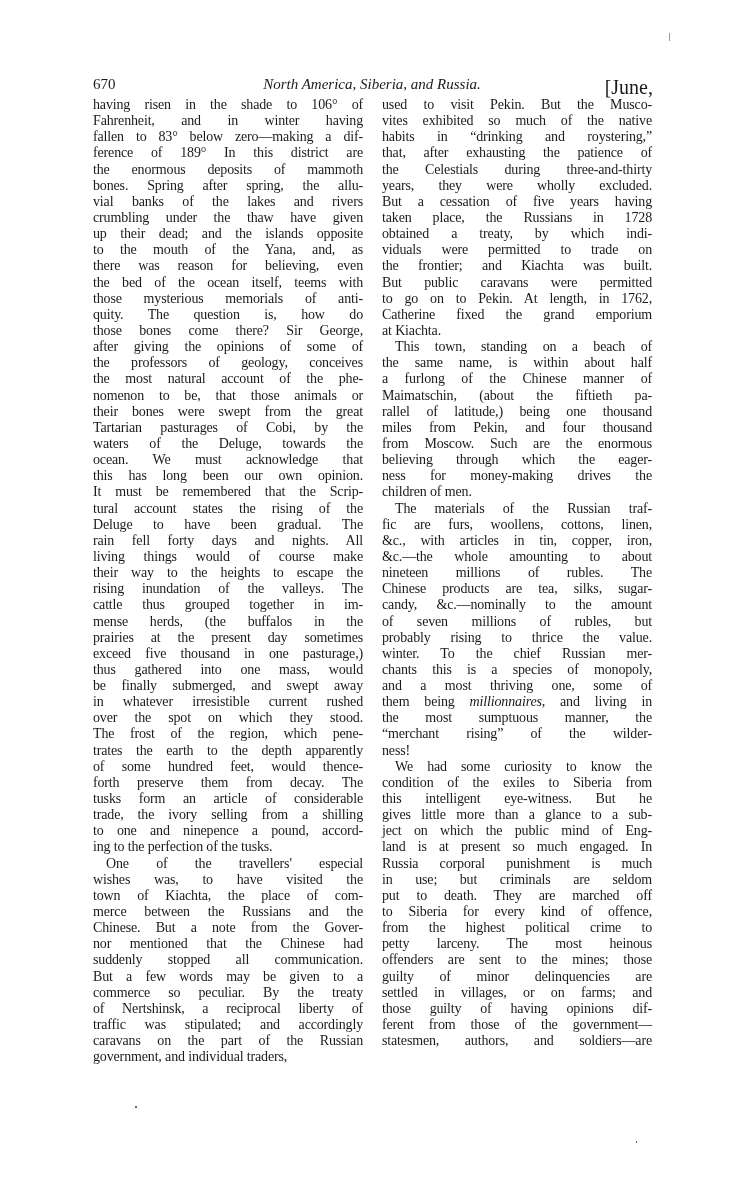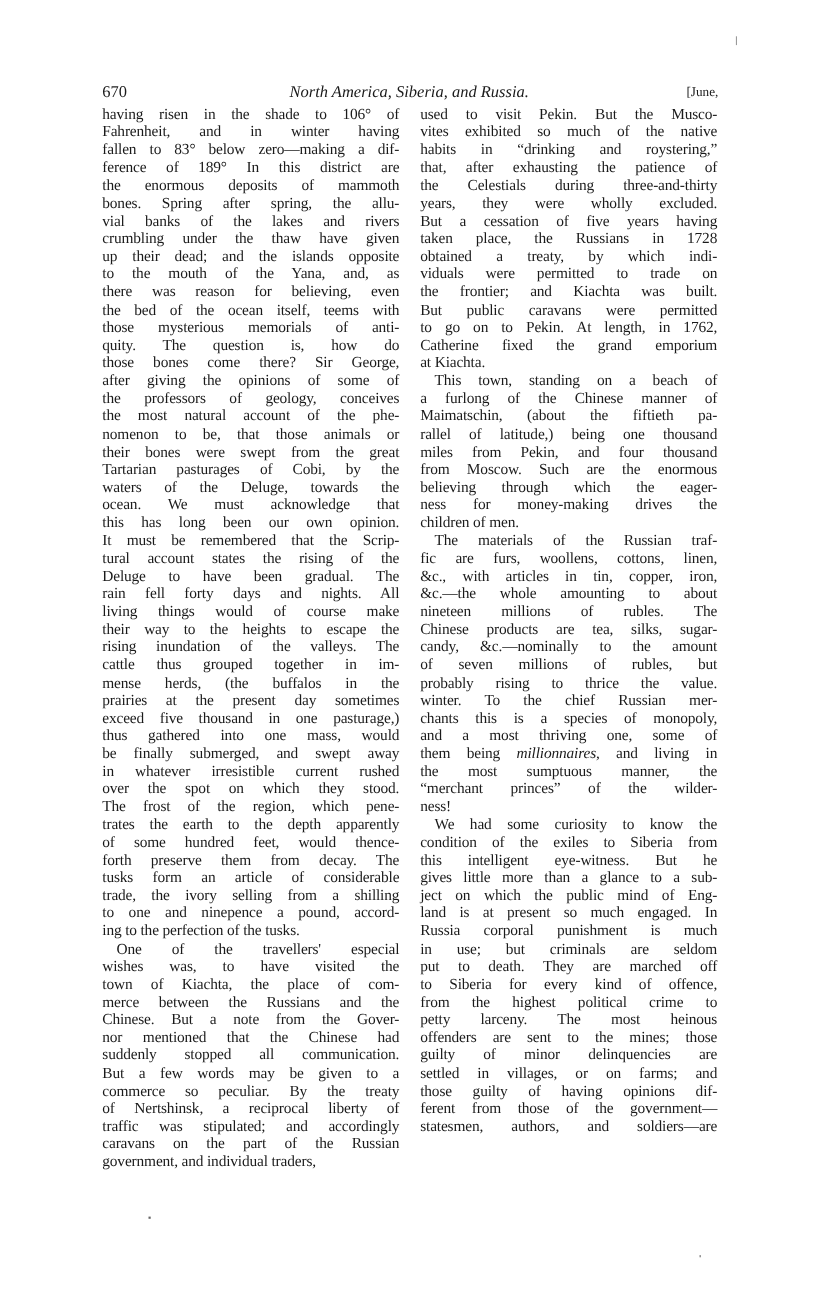--- a/index.html
+++ b/index.html
@@ -3,21 +3,21 @@
 <meta charset="utf-8">
 <style>
   html, body { margin: 0; padding: 0; background: #ffffff; }
   body { width: 750px; height: 1180px; position: relative; overflow: hidden;
          font-family: "Liberation Serif", "DejaVu Serif", serif; color: #1a1a1a; }
   .page { position: absolute; left: 0; top: 0; width: 750px; height: 1180px; }
   .mark-top { position: absolute; left: 669px; top: 33px; width: 1px; height: 8px; background: #9a9a9a; }
   .header { position: absolute; top: 76px; left: 91px; width: 562px; height: 20px; font-size: 15px; }
   .page-num { position: absolute; left: 2px; top: 0; }
   .running-title { position: absolute; left: 0; right: 0; top: 0; text-align: center; font-style: italic; font-size: 15px; }
-  .month { position: absolute; right: 0; top: 0; font-size: 12px; margin-left: 36px; }
+  .month { position: absolute; right: 0; top: 0; font-size: 20px; margin-left: 36px; }
   .col { position: absolute; top: 97px; font-size: 14px; line-height: 16.15px; }
   .col-left { left: 93px; width: 270px; }
   .col-right { left: 382px; width: 270px; }
   .ln { display: block; text-align: justify; text-align-last: justify; white-space: nowrap; height: 16.15px; overflow: visible; letter-spacing: -0.15px; }
   .ln.last { text-align-last: left; }
   .ln.indent { text-indent: 13px; }
   .ln span.it { font-style: italic; }
   .speck { position: absolute; width: 2px; height: 2px; background: #666; }
 </style>
 </head>
@@ -104,20 +104,21 @@
       <span class="ln">But a cessation of five years having</span>
       <span class="ln">taken place, the Russians in 1728</span>
       <span class="ln">obtained a treaty, by which indi-</span>
       <span class="ln">viduals were permitted to trade on</span>
       <span class="ln">the frontier; and Kiachta was built.</span>
       <span class="ln">But public caravans were permitted</span>
       <span class="ln">to go on to Pekin.  At length, in 1762,</span>
       <span class="ln">Catherine fixed the grand emporium</span>
       <span class="ln last">at Kiachta.</span>
       <span class="ln indent">This town, standing on a beach of</span>
+      <span class="ln">the same name, is within about half</span>
       <span class="ln">a furlong of the Chinese manner of</span>
       <span class="ln">Maimatschin, (about the fiftieth pa-</span>
       <span class="ln">rallel of latitude,) being one thousand</span>
       <span class="ln">miles from Pekin, and four thousand</span>
       <span class="ln">from Moscow.  Such are the enormous</span>
       <span class="ln">believing through which the eager-</span>
       <span class="ln">ness for money-making drives the</span>
       <span class="ln last">children of men.</span>
       <span class="ln indent">The materials of the Russian traf-</span>
       <span class="ln">fic are furs, woollens, cottons, linen,</span>
@@ -126,21 +127,21 @@
       <span class="ln">nineteen millions of rubles.  The</span>
       <span class="ln">Chinese products are tea, silks, sugar-</span>
       <span class="ln">candy, &amp;c.—nominally to the amount</span>
       <span class="ln">of seven millions of rubles, but</span>
       <span class="ln">probably rising to thrice the value.</span>
       <span class="ln">winter.  To the chief Russian mer-</span>
       <span class="ln">chants this is a species of monopoly,</span>
       <span class="ln">and a most thriving one, some of</span>
       <span class="ln"><span>them being</span> <span class="it">millionnaires</span><span>, and living in</span></span>
       <span class="ln">the most sumptuous manner, the</span>
-      <span class="ln">“merchant princes” of the wilder-</span>
+      <span class="ln">“merchant rising” of the wilder-</span>
       <span class="ln last">ness!</span>
       <span class="ln indent">We had some curiosity to know the</span>
       <span class="ln">condition of the exiles to Siberia from</span>
       <span class="ln">this intelligent eye-witness.  But he</span>
       <span class="ln">gives little more than a glance to a sub-</span>
       <span class="ln">ject on which the public mind of Eng-</span>
       <span class="ln">land is at present so much engaged.  In</span>
       <span class="ln">Russia corporal punishment is much</span>
       <span class="ln">in use; but criminals are seldom</span>
       <span class="ln">put to death.  They are marched off</span>

